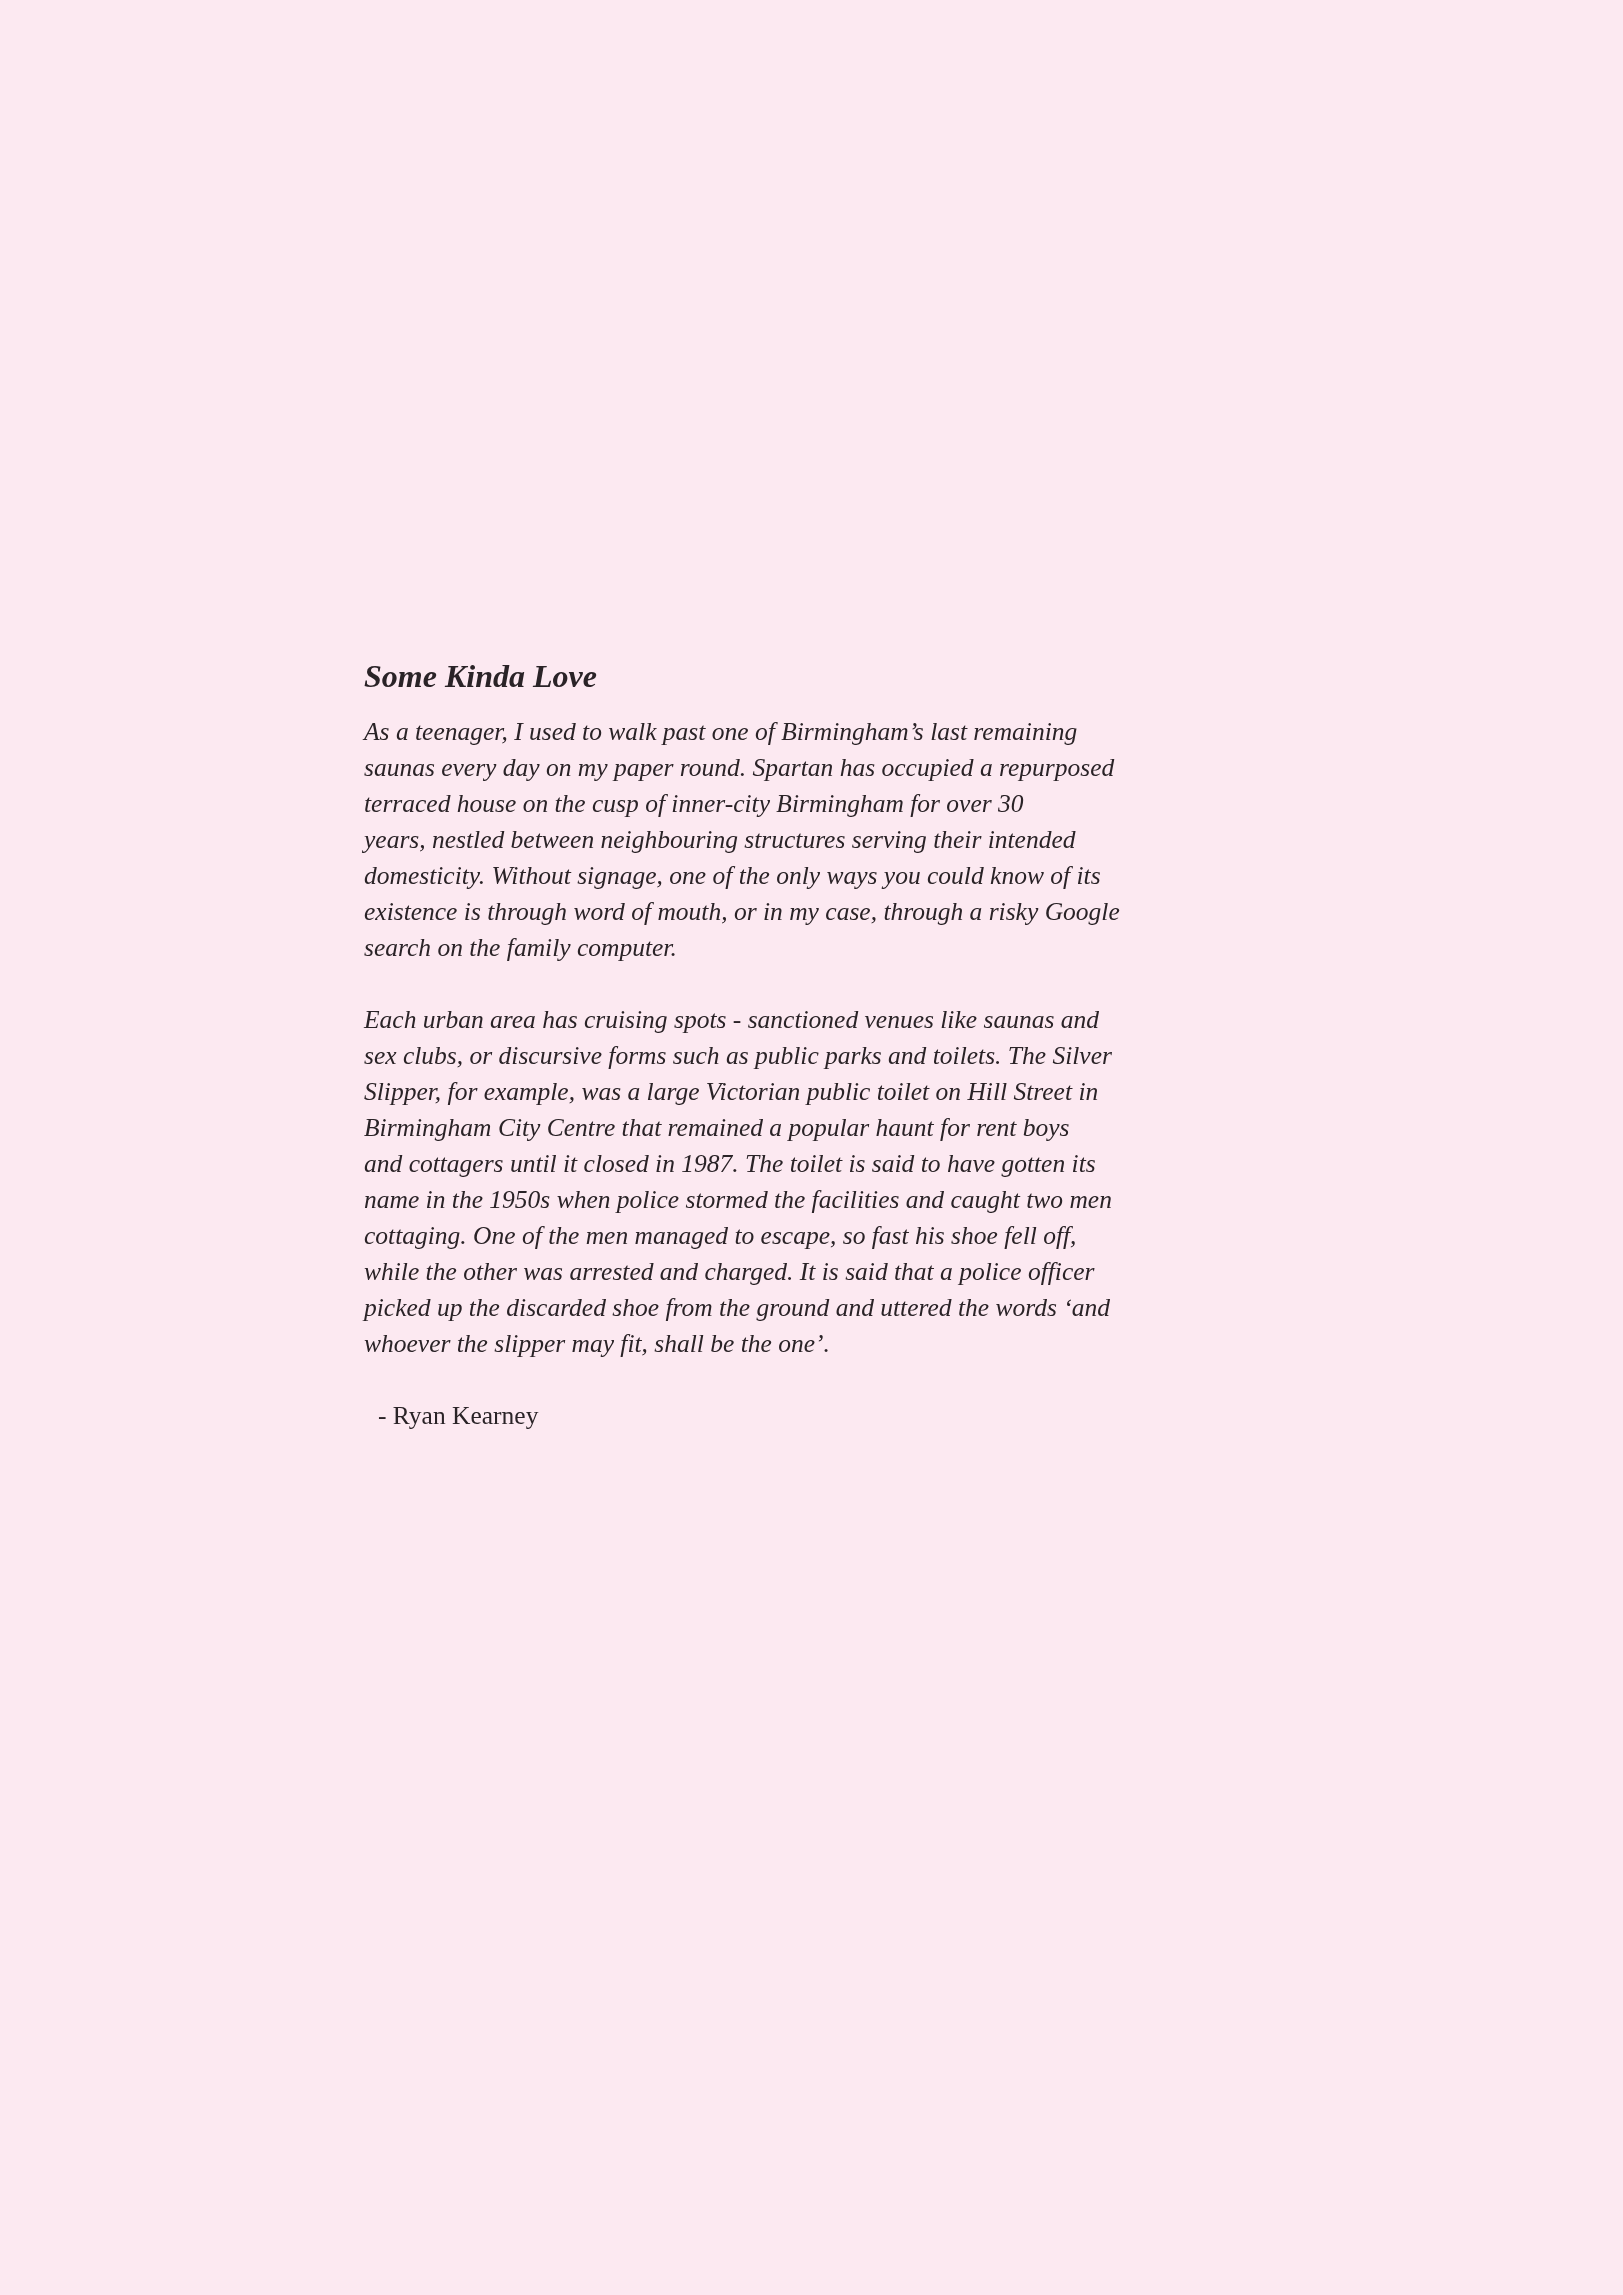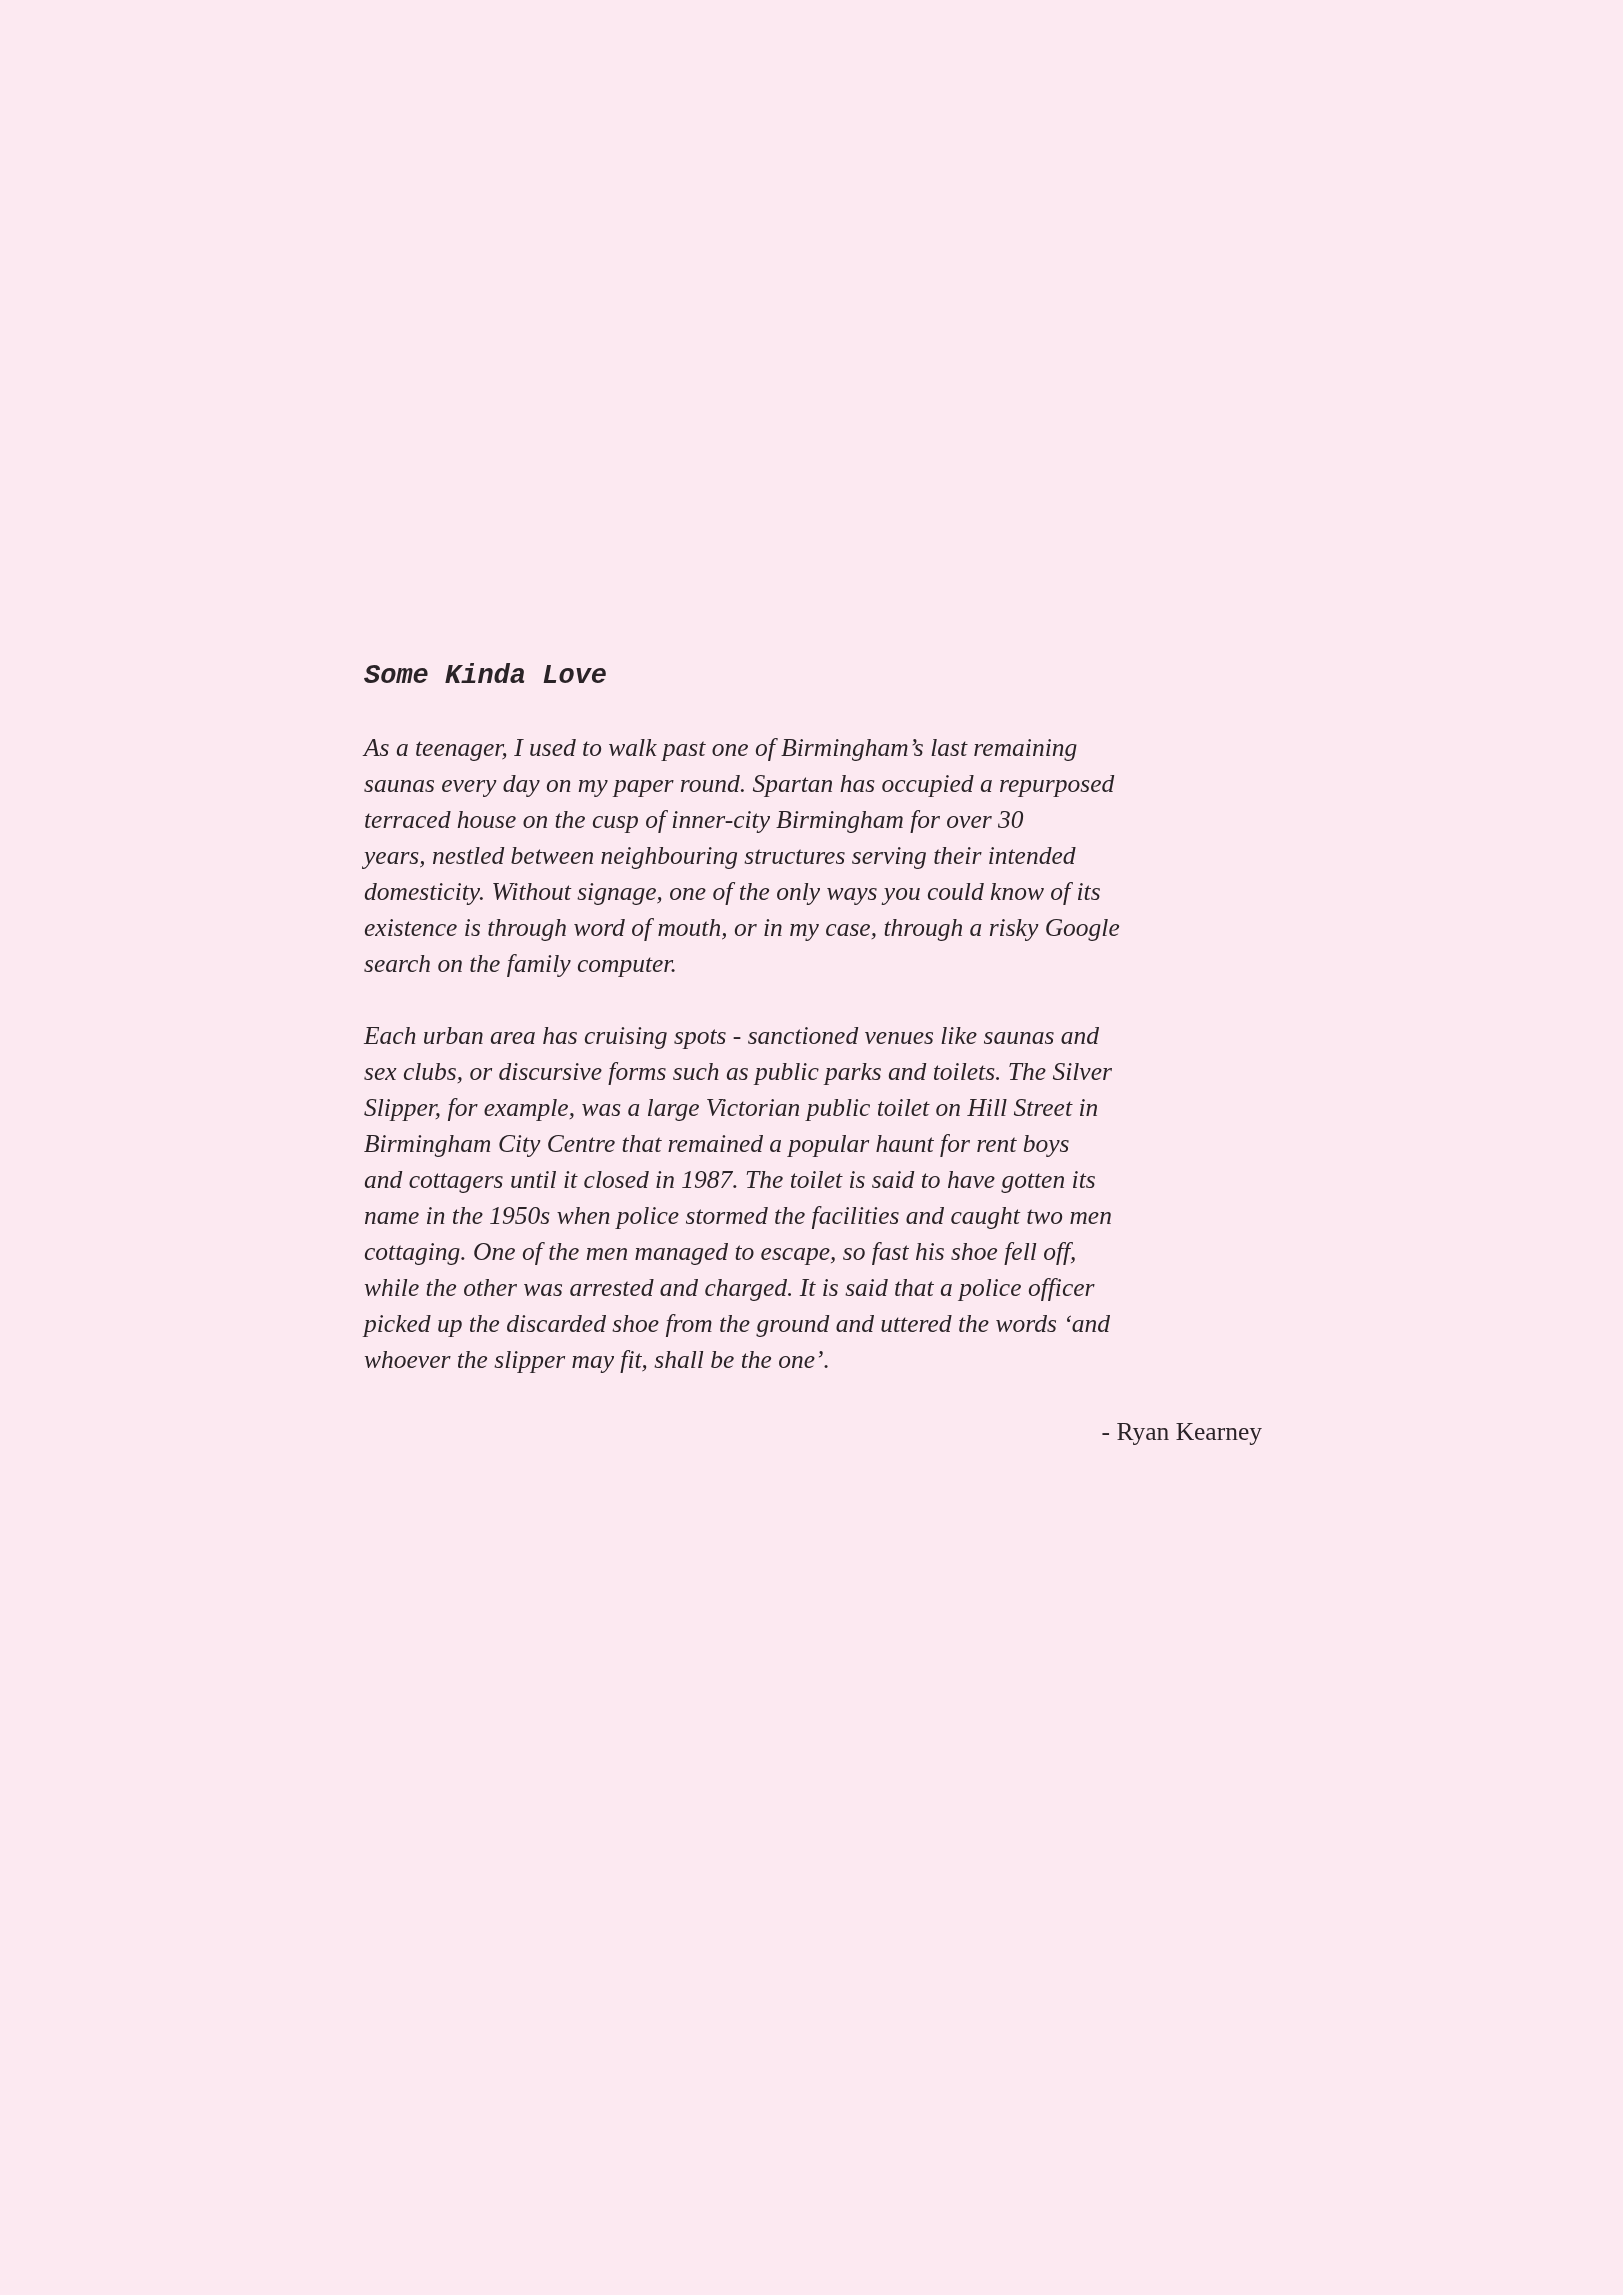--- a/index.html
+++ b/index.html
@@ -26,33 +26,32 @@
     position: absolute;
     left: 364px;
     top: 658px;
     width: 906px;
     color: #2a2327;
     font-size: 25.5px;
     line-height: 36px;
   }
   .essay-title {
     font-style: italic;
-    font-size: 27px;
-    margin: 0 0 36px 0;
+    font-size: 32px;
+    margin: 0 0 20px 0;
     white-space: pre;
-    font-family: Liberation Mono, monospace;
   }
   .para {
     margin: 0 0 36px 0;
     white-space: pre;
     font-style: italic;
   }
   .signature {
-    margin: 8px;
-    text-align: right;
+    margin: 14px;
+    text-align: left;
     white-space: pre;
   }
 </style>
 </head>
 <body>
 
 <div class="page">
   <div class="essay">
     <h1 class="essay-title">Some Kinda Love</h1>
     <p class="para">As a teenager, I used to walk past one of Birmingham’s last remaining

